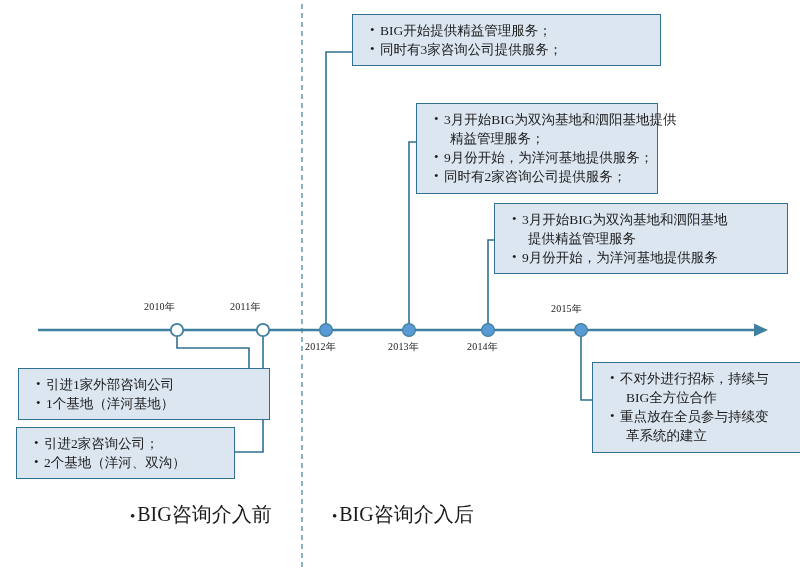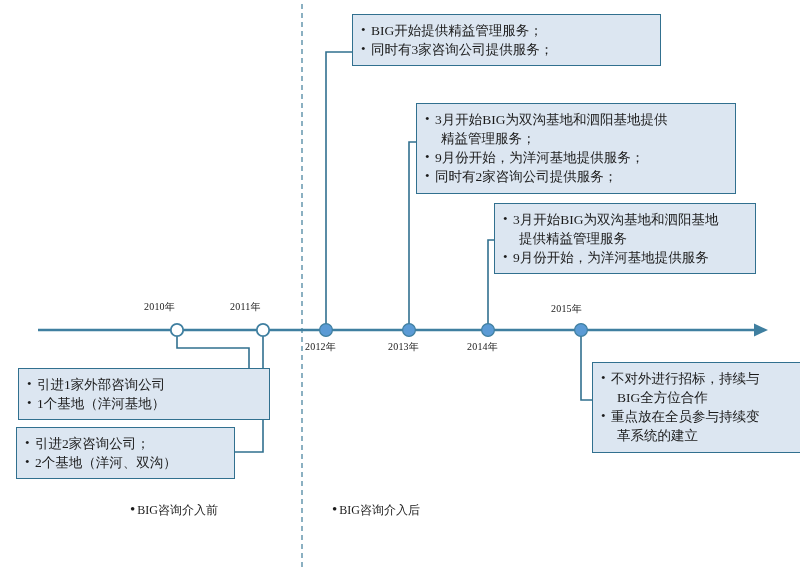--- a/index.html
+++ b/index.html
@@ -21,21 +21,21 @@
     top: 0;
     width: 800px;
     height: 572px;
     pointer-events: none;
   }
   .callout {
     position: absolute;
     box-sizing: border-box;
     background: #dce6f1;
     border: 1px solid #31708f;
-    padding: 6px 8px 6px 7px;
+    padding: 6px 8px 6px 16px;
     font-size: 13.5px;
     line-height: 1.42;
     color: #1a1a1a;
     white-space: nowrap;
   }
   .callout .line {
     display: block;
     position: relative;
     padding-left: 11px;
   }
@@ -51,21 +51,21 @@
   }
   .yearlabel {
     position: absolute;
     font-size: 10px;
     color: #1a1a1a;
     white-space: nowrap;
     letter-spacing: 0.2px;
   }
   .footlabel {
     position: absolute;
-    font-size: 12px;
+    font-size: 20px;
     color: #1a1a1a;
     white-space: nowrap;
   }
   .footlabel::before {
     content: "\2022";
     margin-right: 2px;
     font-size: 15px;
   }
 </style>
 </head>
@@ -105,28 +105,28 @@
   <div class="yearlabel" style="left:305px; top:340px;">2012年</div>
   <div class="yearlabel" style="left:388px; top:340px;">2013年</div>
   <div class="yearlabel" style="left:467px; top:340px;">2014年</div>
   <div class="yearlabel" style="left:551px; top:302px;">2015年</div>
 
   <div class="callout" style="left:352px; top:14px; width:309px;">
     <span class="line bulleted">BIG开始提供精益管理服务；</span>
     <span class="line bulleted">同时有3家咨询公司提供服务；</span>
   </div>
 
-  <div class="callout" style="left:416px; top:103px; width:320px;">
+  <div class="callout" style="left:416px; top:103px; width:242px;">
     <span class="line bulleted">3月开始BIG为双沟基地和泗阳基地提供</span>
     <span class="line cont">精益管理服务；</span>
     <span class="line bulleted">9月份开始，为洋河基地提供服务；</span>
     <span class="line bulleted">同时有2家咨询公司提供服务；</span>
   </div>
 
-  <div class="callout" style="left:494px; top:203px; width:262px;">
+  <div class="callout" style="left:494px; top:203px; width:294px;">
     <span class="line bulleted">3月开始BIG为双沟基地和泗阳基地</span>
     <span class="line cont">提供精益管理服务</span>
     <span class="line bulleted">9月份开始，为洋河基地提供服务</span>
   </div>
 
   <div class="callout" style="left:592px; top:362px; width:222px;">
     <span class="line bulleted">不对外进行招标，持续与</span>
     <span class="line cont">BIG全方位合作</span>
     <span class="line bulleted">重点放在全员参与持续变</span>
     <span class="line cont">革系统的建立</span>

